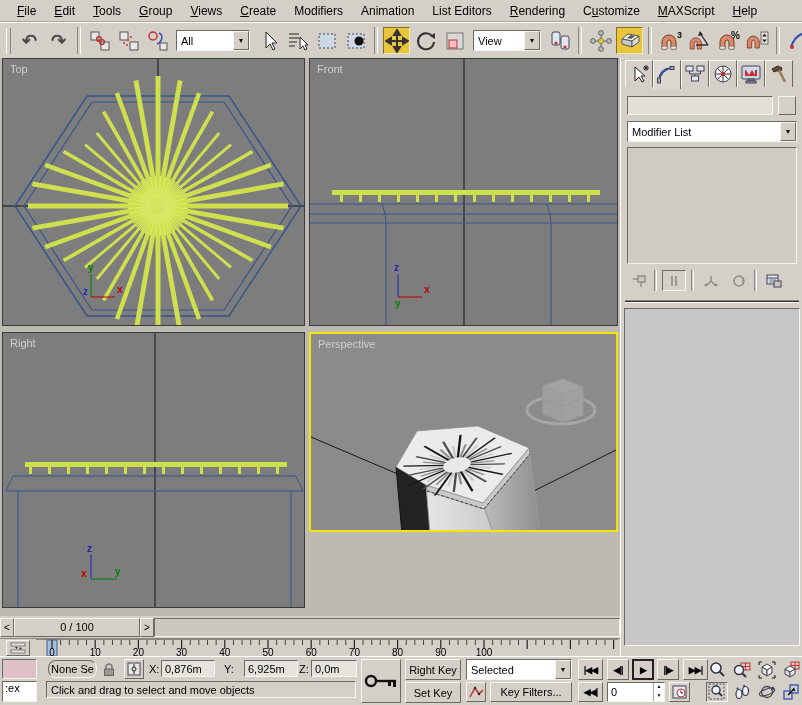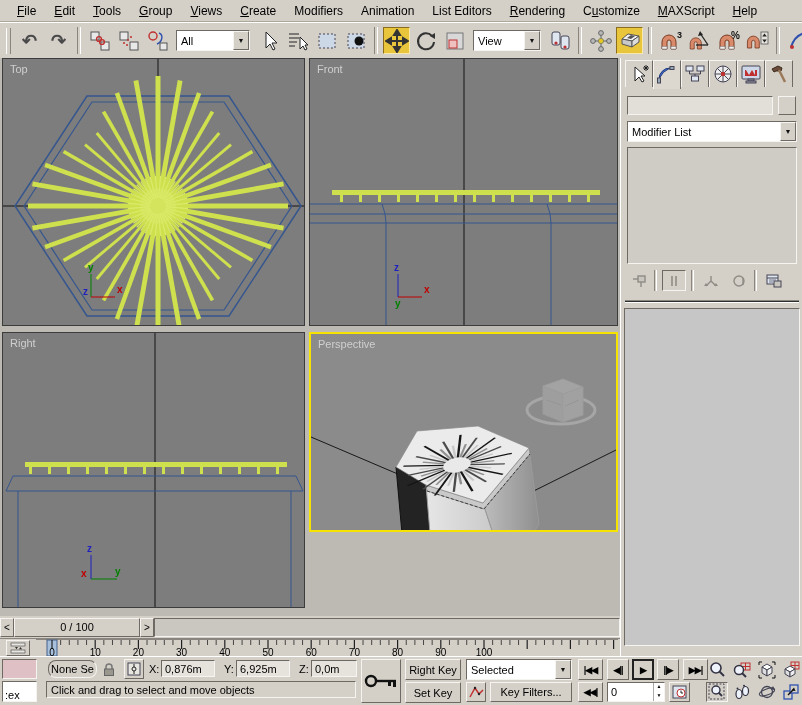--- a/index.html
+++ b/index.html
@@ -711,21 +711,21 @@
         <line x1="4" y1="10" x2="8" y2="10" stroke="#778"></line>
       </svg>
   </div>
 
   <div id="cp-divider"></div>
   <div id="cp-rollout" class="sunken"></div>
 </div>
 
 <div id="statusbar">
   <div class="sb sunken" style="left:2px; top:2px; width:35px; height:20px; background:#dfc0c4;"></div>
-  <div class="sb sunken" style="left:2px; top:24px; width:35px; height:21px; background:#fff; display:flex; align-items:flex-end; padding-left:2px;">
+  <div class="sb sunken" style="left:2px; top:24px; width:35px; height:21px; background:#fff; display:flex; align-items:flex-start; padding-left:2px;">
     <span>:ex</span>
   </div>
 
   <div class="sb sunken sb-btn" style="left:48px; top:3px; width:49px; height:18px; background:#d4d0c8;border-radius:8px;">
     <span>None Se</span>
   </div>
   <div class="sb sb-btn" style="left:100px; top:3px; width:18px; height:18px;">
     <svg width="14" height="15">
         <path d="M4 7 V5 a3 3 0 0 1 6 0 v2" fill="none" stroke="#777" stroke-width="1.5"></path>
         <rect x="2.5" y="7" width="9" height="6.5" fill="#9a978f" stroke="#666"></rect>
@@ -736,21 +736,21 @@
         <rect x="1" y="1" width="12" height="12" fill="#e8e6e0" stroke="#445"></rect>
         <circle cx="7" cy="7" r="2" fill="none" stroke="#222"></circle>
         <line x1="7" y1="2" x2="7" y2="5" stroke="#222"></line>
         <line x1="7" y1="9" x2="7" y2="12" stroke="#222"></line>
       </svg>
   </div>
 
   <span class="sb coord-label" style="left:149px; top:6px;">X:</span>
   <input class="sb coord-field" style="left: 161px; top: 3px;" value="0,876m">
   <span class="sb coord-label" style="left:224px; top:6px;">Y:</span>
-  <input class="sb coord-field" style="left: 236px; top: 3px;" value="6,925m">
+  <input class="sb coord-field" style="left: 244px; top: 3px;" value="6,925m">
   <span class="sb coord-label" style="left:299px; top:6px;">Z:</span>
   <input class="sb coord-field" style="left: 311px; top: 3px; width: 46px;" value="0,0m">
 
   <div class="sb raised sb-btn" style="left:361px; top:2px; width:40px; height:44px;">
     <svg width="34" height="24">
         <circle cx="7" cy="12" r="5" fill="none" stroke="#111" stroke-width="2.4"></circle>
         <line x1="12" y1="12" x2="32" y2="12" stroke="#111" stroke-width="2.4"></line>
         <rect x="24" y="12" width="3" height="5" fill="#111"></rect>
         <rect x="29" y="12" width="3" height="6" fill="#111"></rect>
       </svg>

